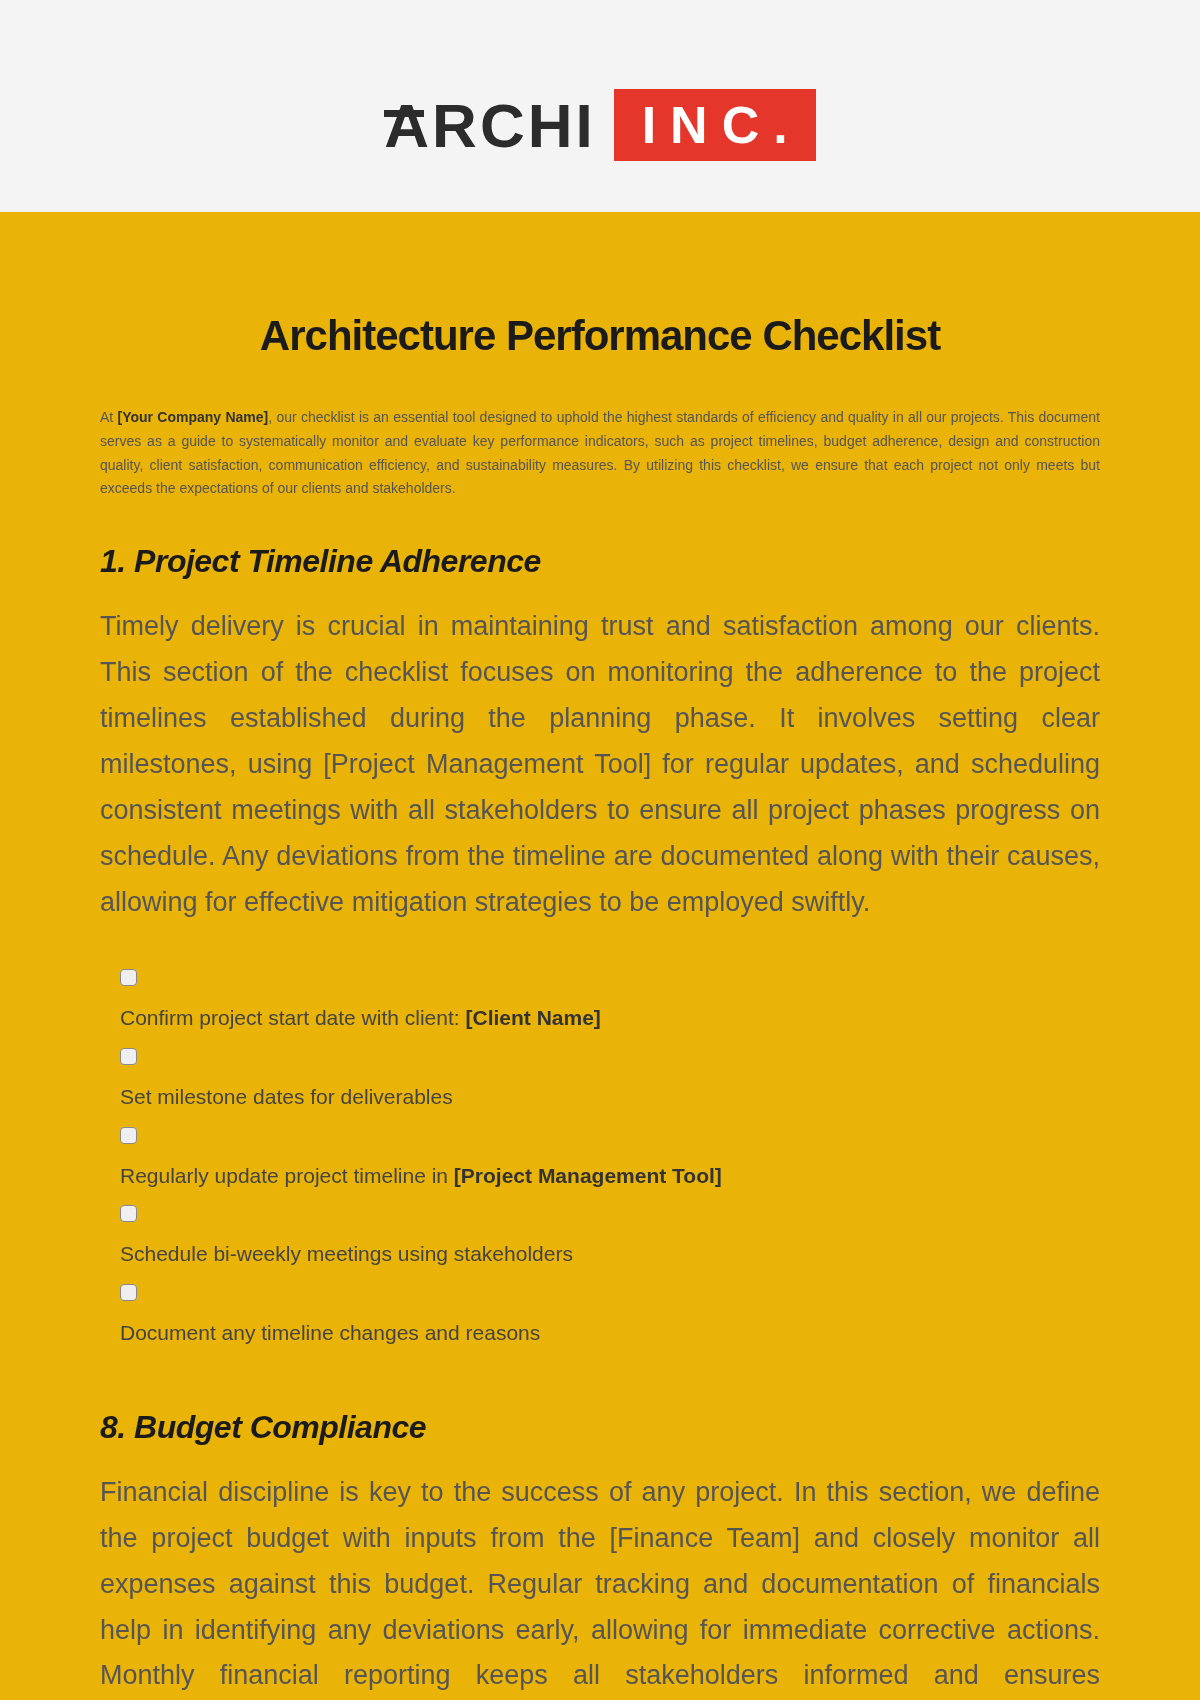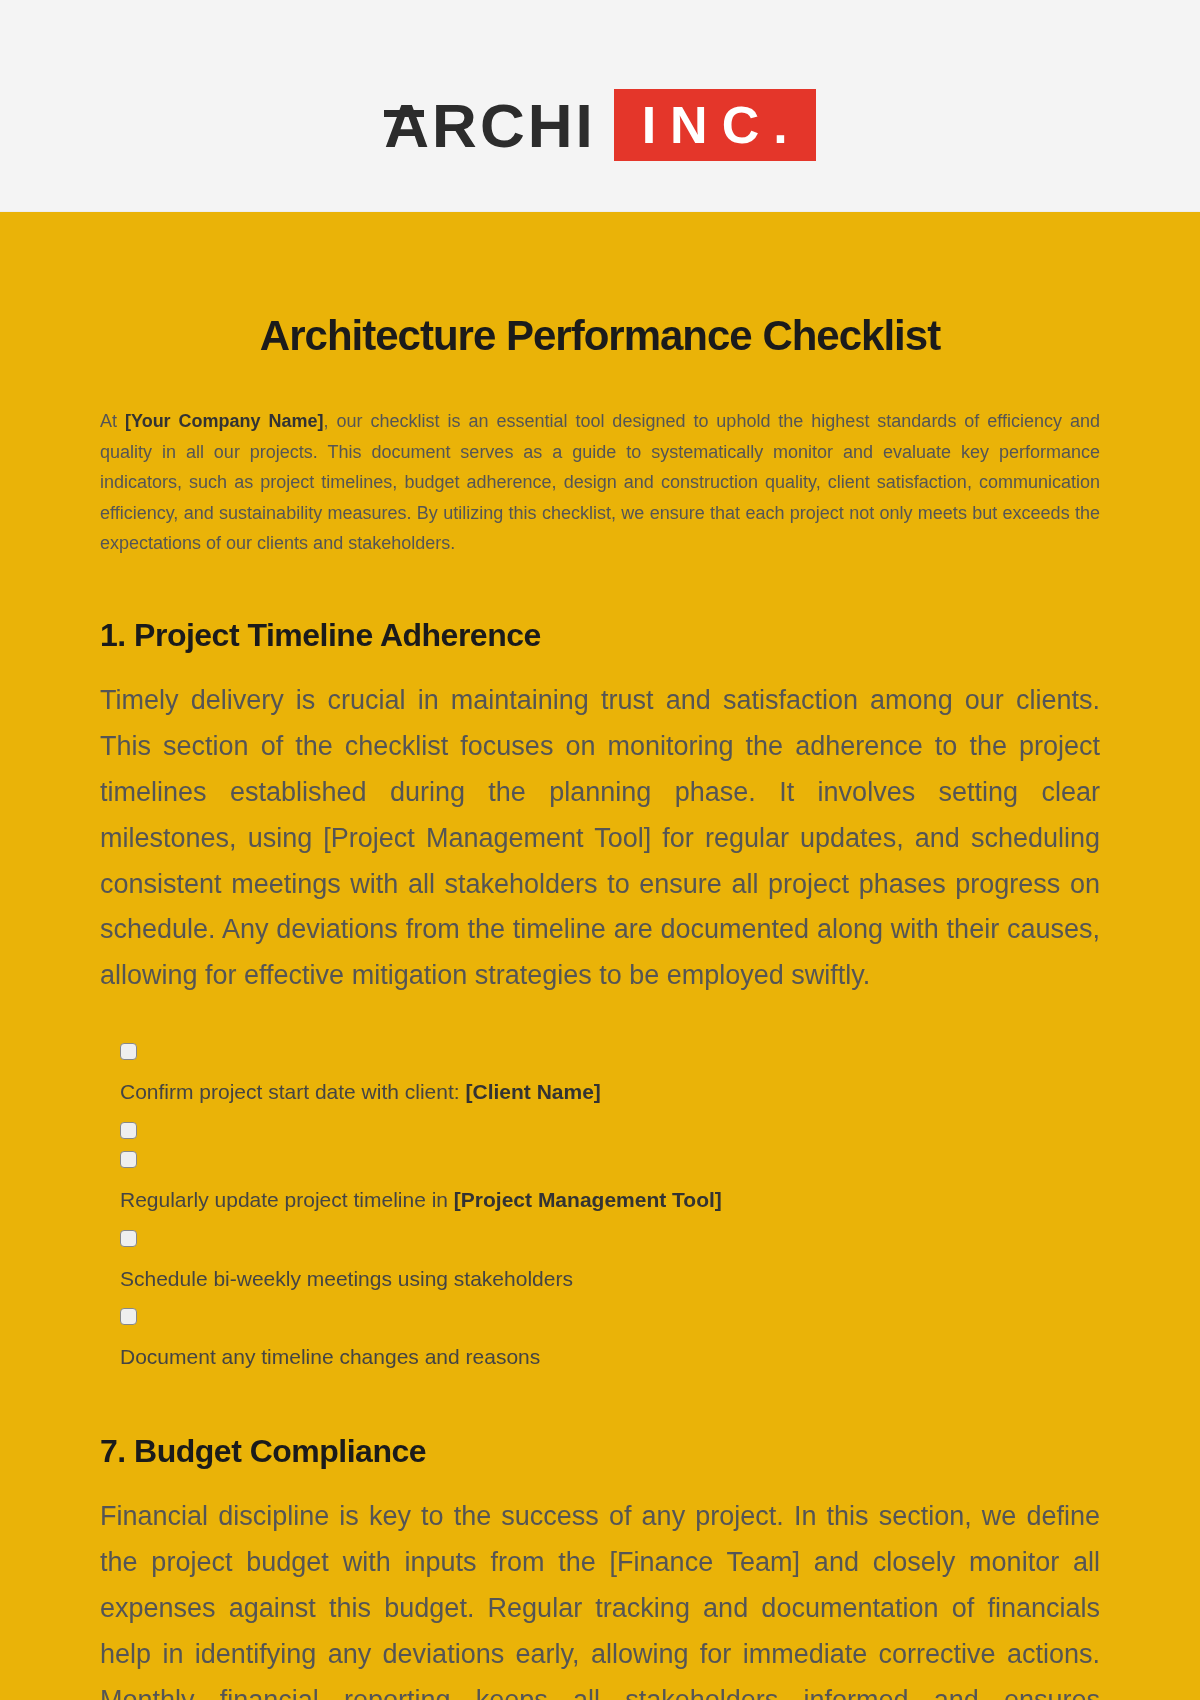--- a/index.html
+++ b/index.html
@@ -55,33 +55,34 @@
   }
   .title {
     text-align: center;
     font-size: 42px;
     font-weight: 800;
     color: #1b1b1b;
     margin-bottom: 46px;
     letter-spacing: -1px;
   }
   .intro {
-    font-size: 18px;
+    font-size: 14px;
     line-height: 1.7;
     color: #555;
     text-align: justify;
-    margin-bottom: 58px;
+    margin-bottom: 42px;
   }
   .intro b { color: #333; font-weight: 700; }
   h2.section {
     font-size: 32px;
     font-weight: 800;
     color: #1b1b1b;
     margin-bottom: 24px;
     letter-spacing: -0.5px;
+    font-style: italic;
   }
   .section-body {
     font-size: 27px;
     line-height: 1.7;
     color: #555;
     text-align: justify;
     margin-bottom: 36px;
   }
   ul.checklist {
     list-style: none;
@@ -129,31 +130,32 @@
   <h2 class="section">1. Project Timeline Adherence</h2>
   <p class="section-body">Timely delivery is crucial in maintaining trust and satisfaction among our clients. This section of the checklist focuses on monitoring the adherence to the project timelines established during the planning phase. It involves setting clear milestones, using [Project Management Tool] for regular updates, and scheduling consistent meetings with all stakeholders to ensure all project phases progress on schedule. Any deviations from the timeline are documented along with their causes, allowing for effective mitigation strategies to be employed swiftly.</p>
 
   <ul class="checklist">
     <li>
       <span class="cb"></span>
       <span><span>Confirm project start date with client: </span><b>[Client Name]</b><span></span></span>
     </li>
     <li>
       <span class="cb"></span>
+      <span><span>Set milestone dates for deliverables</span><b></b><span></span></span>
     </li>
     <li>
       <span class="cb"></span>
       <span><span>Regularly update project timeline in </span><b>[Project Management Tool]</b><span></span></span>
     </li>
     <li>
       <span class="cb"></span>
       <span><span>Schedule bi-weekly meetings using stakeholders</span><b></b><span></span></span>
     </li>
     <li>
       <span class="cb"></span>
       <span><span>Document any timeline changes and reasons</span><b></b><span></span></span>
     </li>
   </ul>
 
-  <h2 class="section">7. Budget Compliance</h2>
+  <h2 class="section">8. Budget Compliance</h2>
   <p class="section-body">Financial discipline is key to the success of any project. In this section, we define the project budget with inputs from the [Finance Team] and closely monitor all expenses against this budget. Regular tracking and documentation of financials help in identifying any deviations early, allowing for immediate corrective actions. Monthly financial reporting keeps all stakeholders informed and ensures transparency throughout the project lifecycle.</p>
 
 </div>
 
 </body></html>

